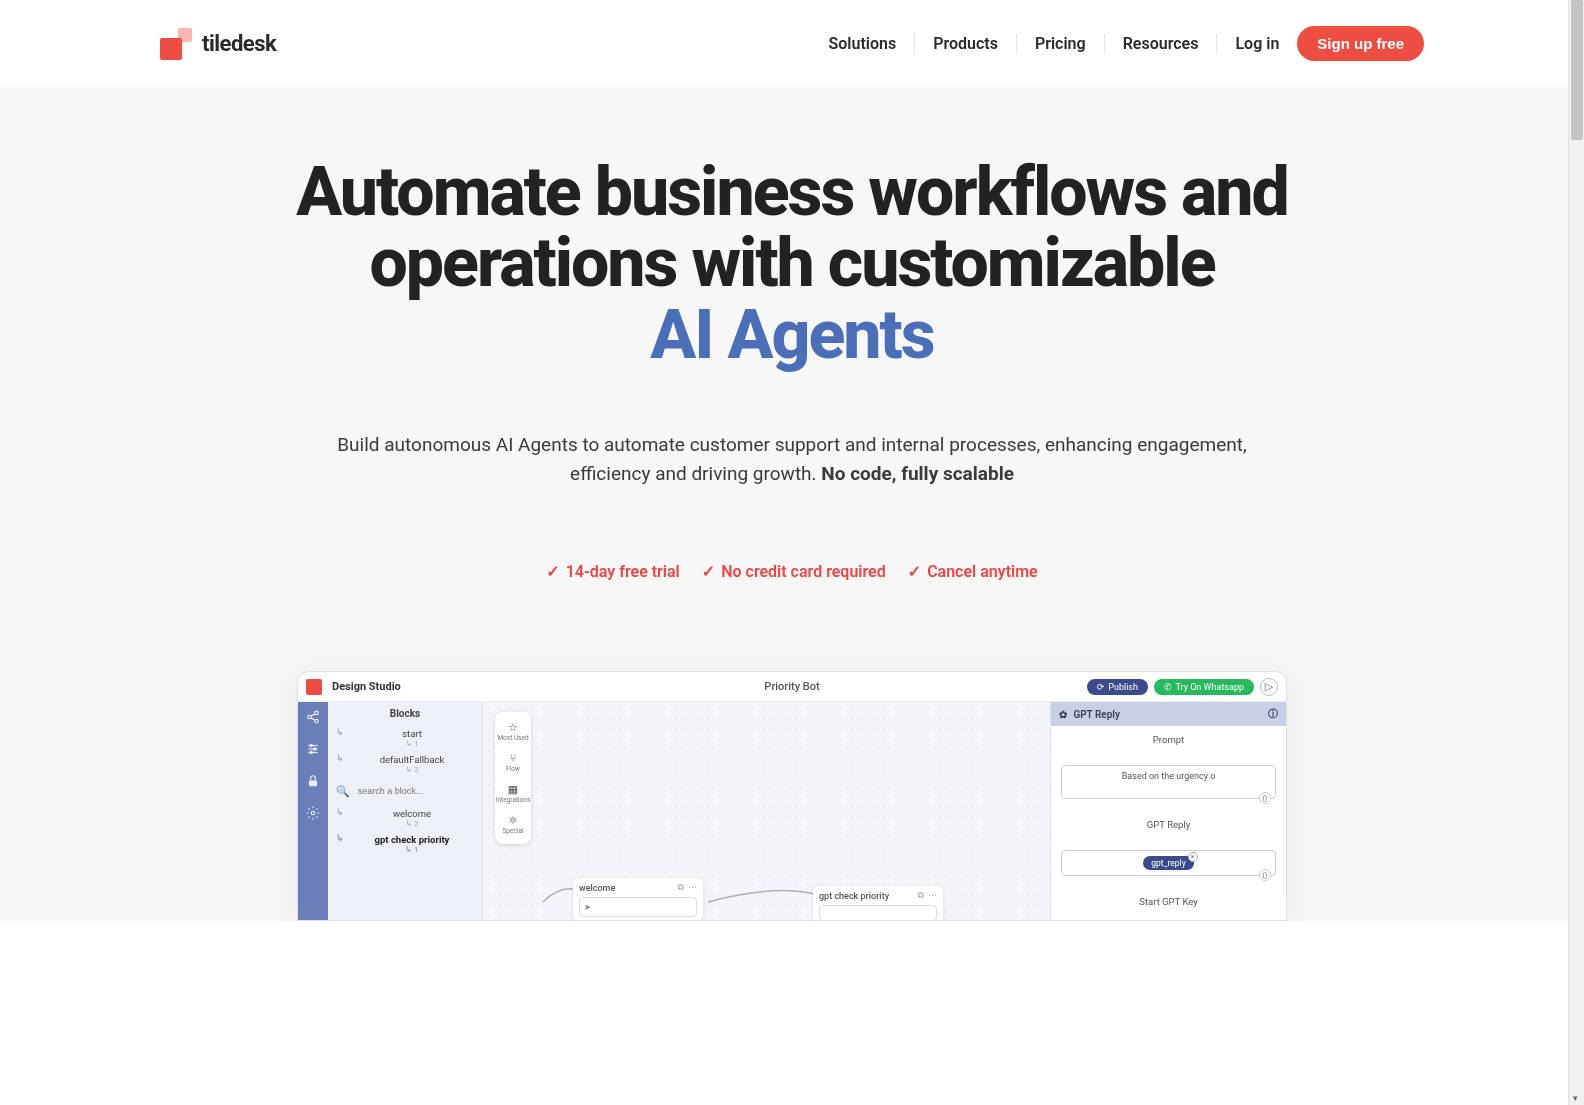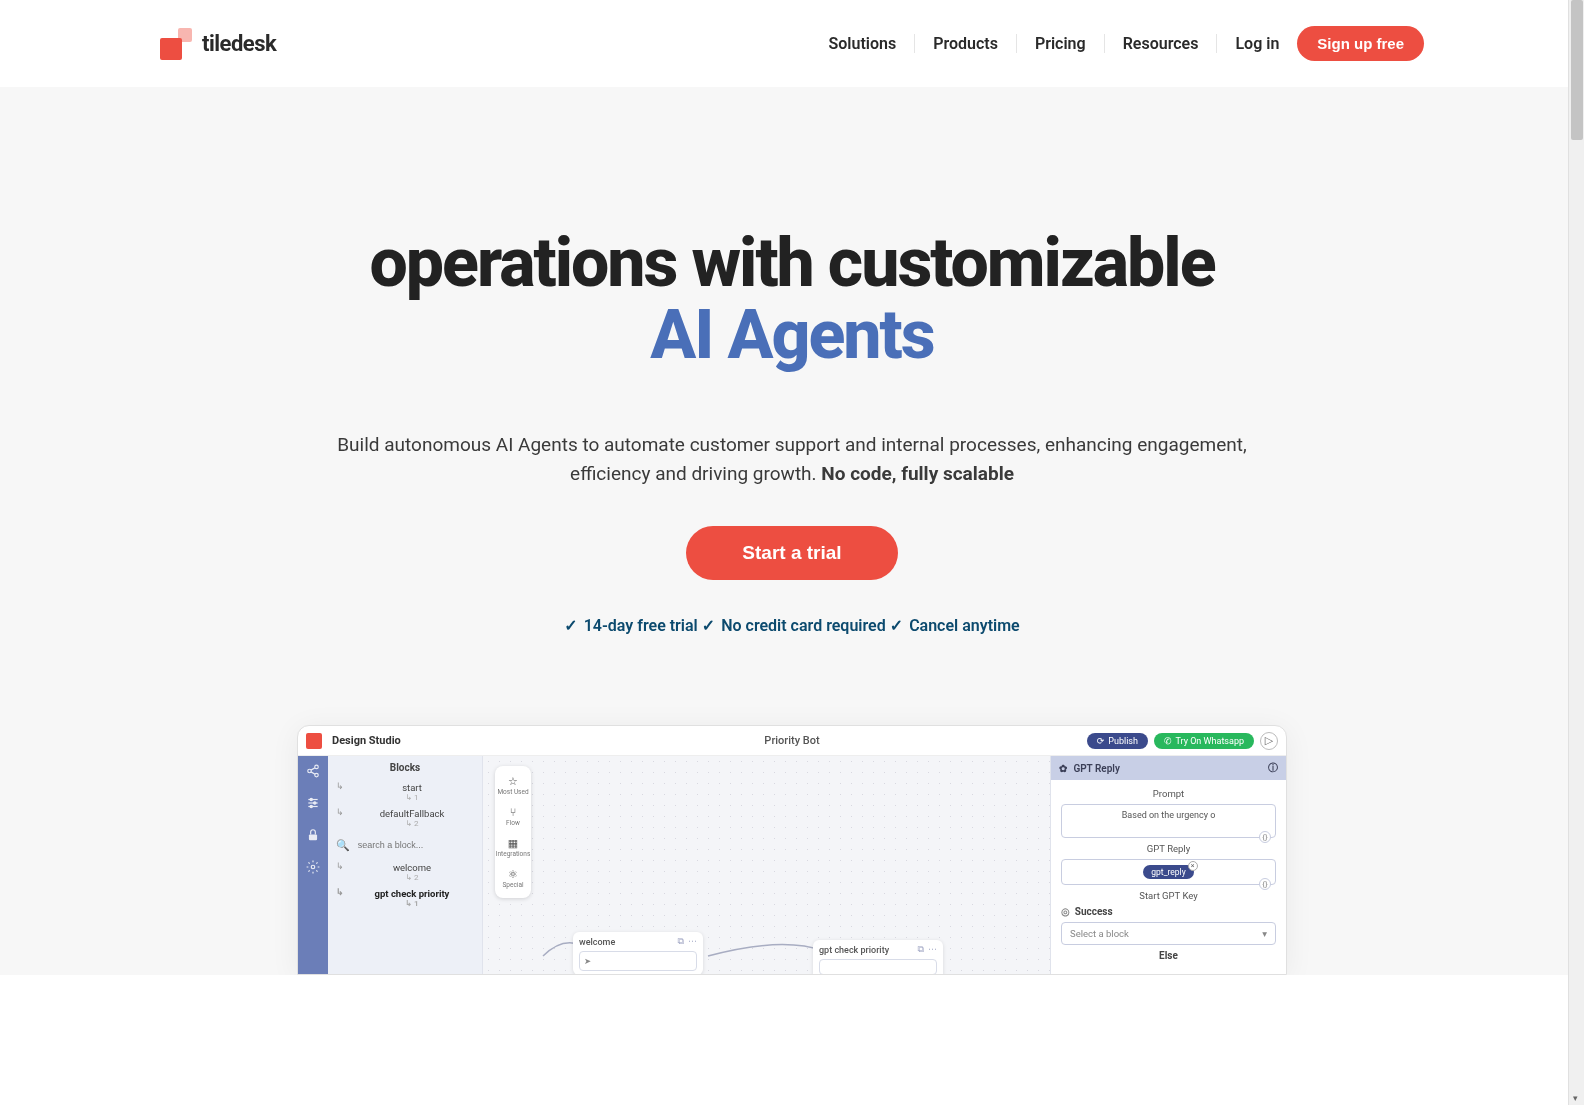--- a/index.html
+++ b/index.html
@@ -139,25 +139,25 @@
       font-size: 19px;
       font-weight: 600;
       border: 1px solid #ddd;
       padding: 16px 56px;
       border-radius: 30px;
       cursor: pointer;
     }
     .features-row {
       display: flex;
       justify-content: center;
-      gap: 4px;
+      gap: 22px;
       margin-top: 36px;
       font-size: 16px;
       font-weight: 600;
-      color: #0c4a6e;
+      color: #ef4444;
     }
     .features-row span::before {
       content: "✓";
       margin-right: 6px;
       font-weight: 700;
     }
     
     .app-preview {
       margin: 90px auto 0;
       max-width: 990px;
@@ -396,21 +396,21 @@
     }
     .right-header .left-g {
       display: flex;
       align-items: center;
       gap: 6px;
     }
     .right-body {
       padding: 8px 10px;
       display: flex;
       flex-direction: column;
-      gap: 5px;
+      gap: 20px;
     }
     .field-label {
       font-size: 9.5px;
       color: #555;
     }
     .field-box {
       border: 1px solid #c8cde0;
       border-radius: 4px;
       padding: 5px 6px;
       font-size: 9px;
@@ -540,29 +540,28 @@
     <span class="nav-item">Products</span>
     <span class="nav-item">Pricing</span>
     <span class="nav-item">Resources</span>
     <span class="nav-login">Log in</span>
     <button class="signup-btn">Sign up free</button>
   </nav>
 </header>
 
 <section class="hero">
   <h1 class="hero-title">
-    <br>
+    <span>Automate business workflows and</span><br>
     <span>operations with customizable</span>
     <span class="hero-title-accent">AI Agents</span>
   </h1>
   <p class="hero-sub">
     <span>Build autonomous AI Agents to automate customer support and internal processes, enhancing engagement, efficiency and driving growth. </span><b>No code, fully scalable</b>
   </p>
   <div class="cta-row">
-    <button class="cta-primary">Start a trial</button>
   </div>
   <div class="features-row">
     <span>14-day free trial</span>
     <span>No credit card required</span>
     <span>Cancel anytime</span>
   </div>
 
   <div class="app-preview">
     <div class="app-topbar">
       <div class="app-logo-sm"></div>

